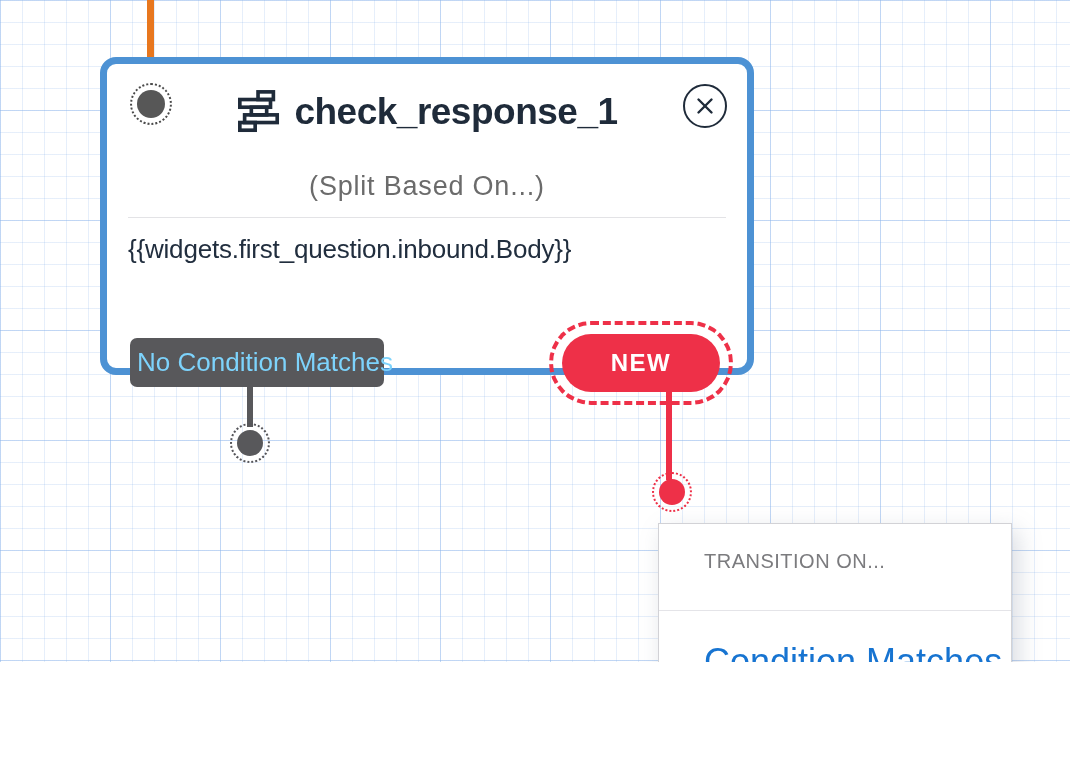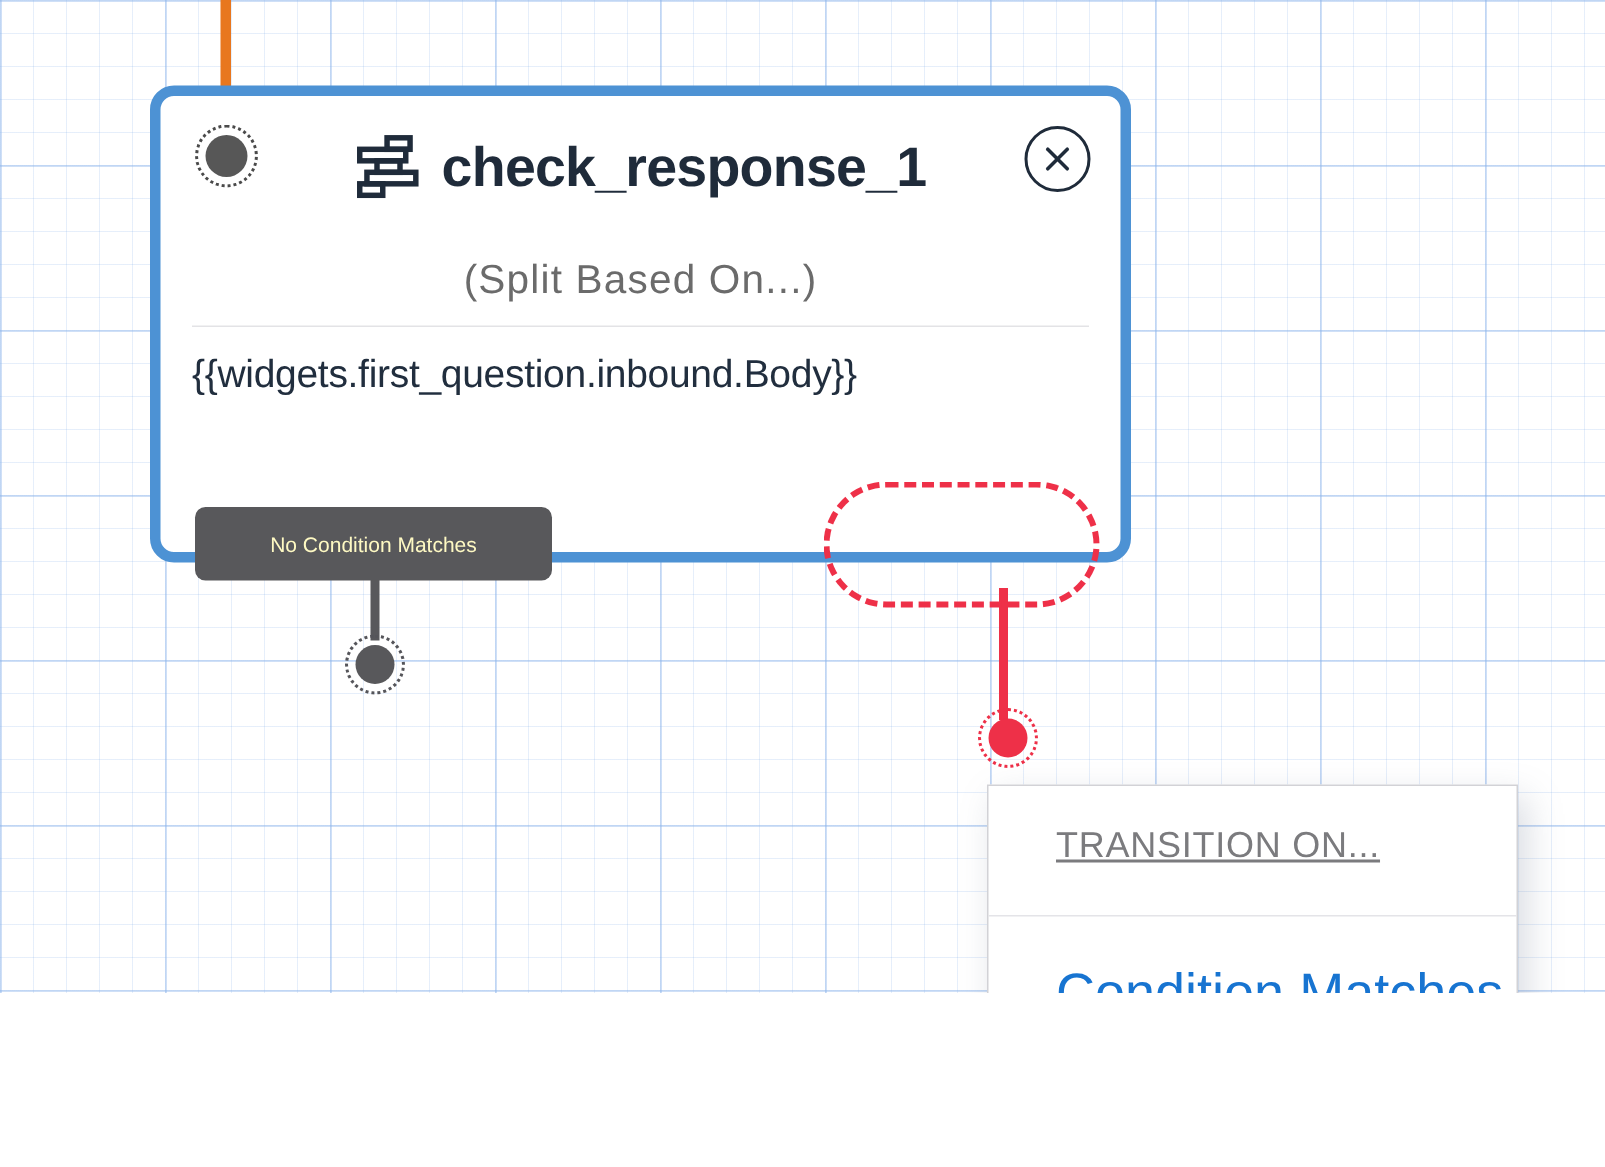--- a/index.html
+++ b/index.html
@@ -53,22 +53,22 @@
   }
   .divider{position:absolute;left:21px;right:21px;top:153px;height:1px;background:#E3E3E6;}
   .variable{
     position:absolute;left:21px;top:170px;font-size:26px;color:#212E3E;
     letter-spacing:-0.2px;white-space:nowrap;text-align:right;
   }
 
   
   .no-cond-label{
     left:130px;top:338px;width:238px;height:49px;background:#58585B;border-radius:7px;
-    color:#fef9c3;font-size:14px;display:flex;align-items:center;justify-content:center;
-    z-index:3;white-space:nowrap;
+    color:#7dd3fc;font-size:26px;display:flex;align-items:center;justify-content:center;
+    z-index:3;white-space:nowrap;padding-left:16px;
   }
   .gray-line{left:247px;top:385px;width:6px;height:42px;background:#58585B;z-index:2;}
   .gray-ring{
     left:230px;top:423px;width:40px;height:40px;box-sizing:border-box;
     border:2px dotted #55555a;border-radius:50%;
     display:flex;align-items:center;justify-content:center;z-index:3;
   }
   .gray-dot{width:26px;height:26px;border-radius:50%;background:#58585B;}
 
   
@@ -89,22 +89,22 @@
   }
   .red-dot{width:26px;height:26px;border-radius:50%;background:#EE3048;}
 
   
   .menu{
     left:658px;top:523px;width:354px;height:174px;box-sizing:border-box;
     background:#fff;border:1px solid #D2D2D6;
     box-shadow:6px 8px 22px rgba(120,130,150,0.28);z-index:5;
   }
   .menu-header{
-    position:absolute;left:45px;top:26px;font-size:24px;color:#7B7B7E;
-    letter-spacing:0.5px;white-space:nowrap;text-decoration:underline;
+    position:absolute;left:45px;top:26px;font-size:20px;color:#7B7B7E;
+    letter-spacing:0.5px;white-space:nowrap;
   }
   .menu-divider{position:absolute;left:0;right:0;top:86px;height:1px;background:#E4E4E8;}
   .menu-item{
     position:absolute;left:45px;top:117px;font-size:36px;color:#1774D1;
     cursor:pointer;white-space:nowrap;
   }
 </style>
 </head>
 <body>
 
@@ -148,20 +148,21 @@
     <div class="variable">{{widgets.first_question.inbound.Body}}</div>
   </div>
 
   <div class="abs no-cond-label">No Condition Matches</div>
   <div class="abs gray-line"></div>
   <div class="abs gray-ring">
     <div class="gray-dot"></div>
   </div>
 
   <div class="abs new-outline"></div>
+  <div class="abs new-pill">NEW</div>
   <div class="abs red-line"></div>
   <div class="abs red-ring">
     <div class="red-dot"></div>
   </div>
 
   <div class="abs menu">
     <div class="menu-header">TRANSITION ON...</div>
     <div class="menu-divider"></div>
     <div class="menu-item">Condition Matches</div>
   </div>

